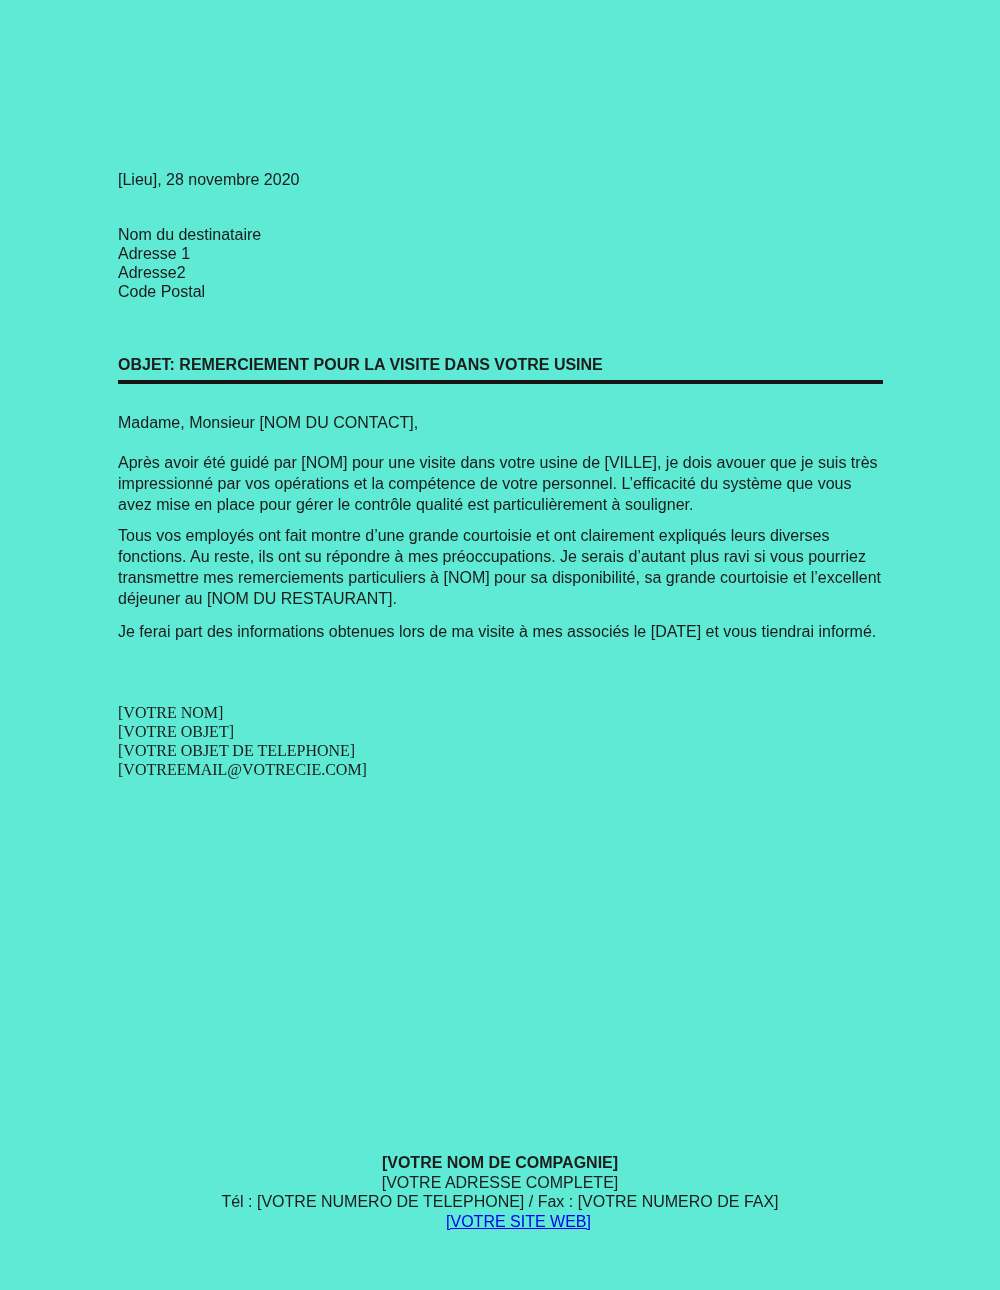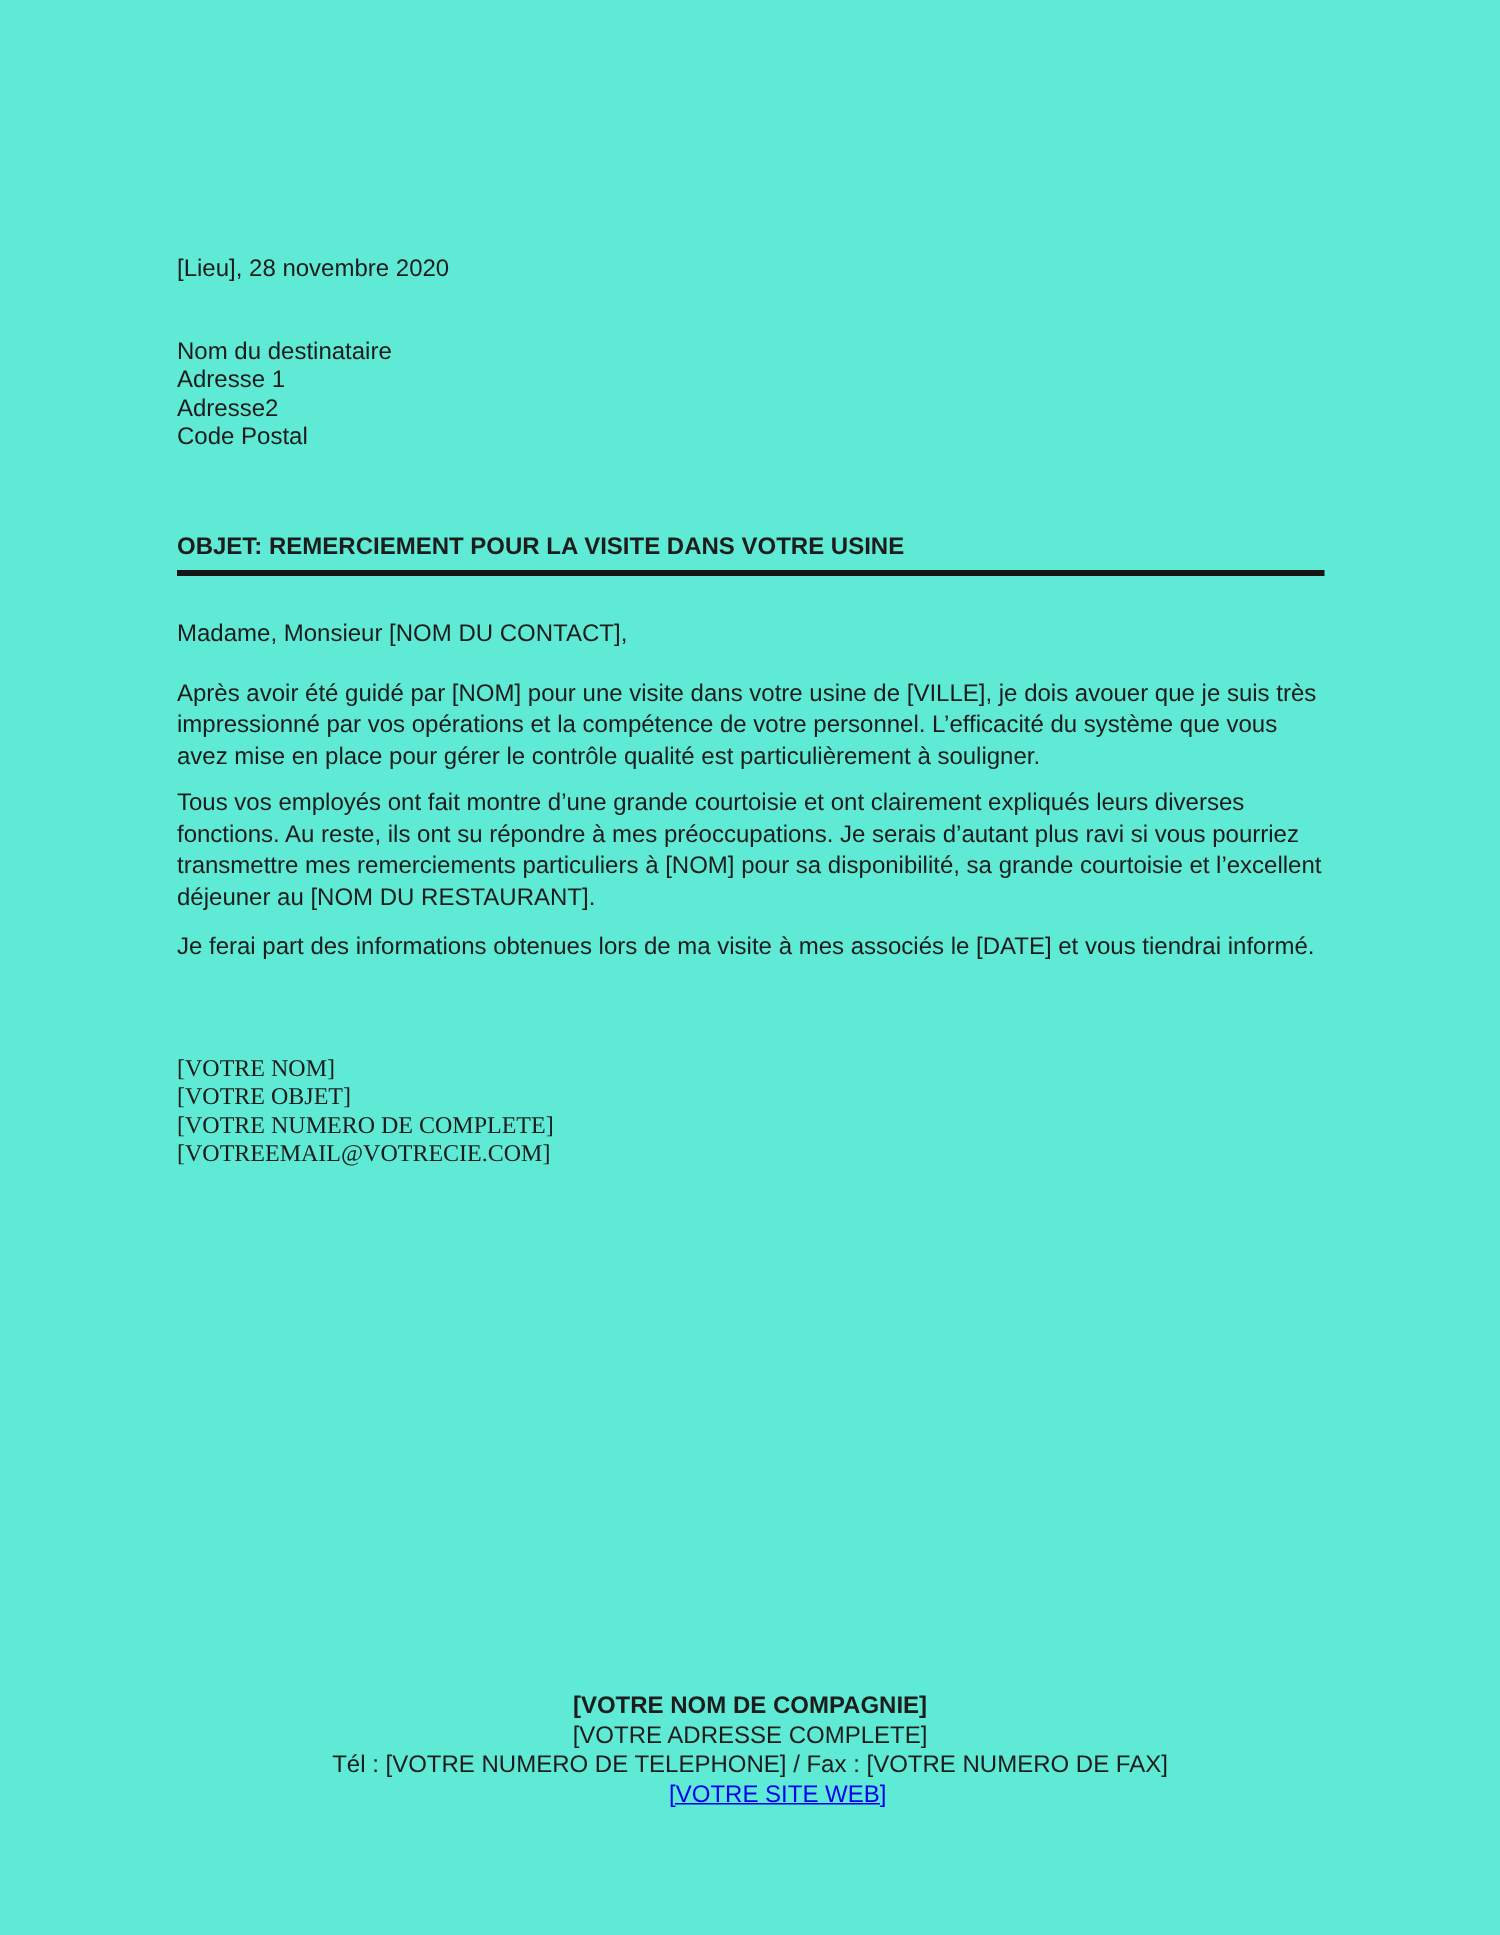--- a/index.html
+++ b/index.html
@@ -56,21 +56,21 @@
   }
   .signature-block {
     margin-top: 61px;
     line-height: 19px;
     font-family: Liberation Serif, serif;
   }
   .page-footer {
     position: absolute;
     left: 0;
     right: 0;
-    top: 1128px;
+    top: 1153px;
     text-align: center;
     line-height: 19.5px;
   }
   .footer-company {
     font-weight: bold;
   }
   .footer-link {
     color: var(--link-color, #0000EE);
     text-decoration: underline;
     cursor: pointer;
@@ -100,21 +100,21 @@
   <p class="body-para p1">Après avoir été guidé par [NOM] pour une visite dans votre usine de [VILLE], je dois avouer que je suis très impressionné par vos opérations et la compétence de votre personnel. L’efficacité du système que vous avez mise en place pour gérer le contrôle qualité est particulièrement à souligner.</p>
 
   <p class="body-para p2">Tous vos employés ont fait montre d’une grande courtoisie et ont clairement expliqués leurs diverses fonctions. Au reste, ils ont su répondre à mes préoccupations. Je serais d’autant plus ravi si vous pourriez transmettre mes remerciements particuliers à [NOM] pour sa disponibilité, sa grande courtoisie et l’excellent déjeuner au [NOM DU RESTAURANT].</p>
 
   <p class="body-para p3">Je ferai part des informations obtenues lors de ma visite à mes associés le [DATE] et vous tiendrai informé.</p>
 
 
   <div class="signature-block">
     <div>[VOTRE NOM]</div>
     <div>[VOTRE OBJET]</div>
-    <div>[VOTRE NUMERO DE COMPLETE]</div>
+    <div>[VOTRE OBJET DE TELEPHONE]</div>
     <div>[VOTREEMAIL@VOTRECIE.COM]</div>
   </div>
 
   <div class="page-footer">
     <div class="footer-company">[VOTRE NOM DE COMPAGNIE]</div>
     <div>[VOTRE ADRESSE COMPLETE]</div>
     <div>Tél : [VOTRE NUMERO DE TELEPHONE] / Fax : [VOTRE NUMERO DE FAX]</div>
     <a class="footer-link">[VOTRE SITE WEB]</a>
   </div>
 

